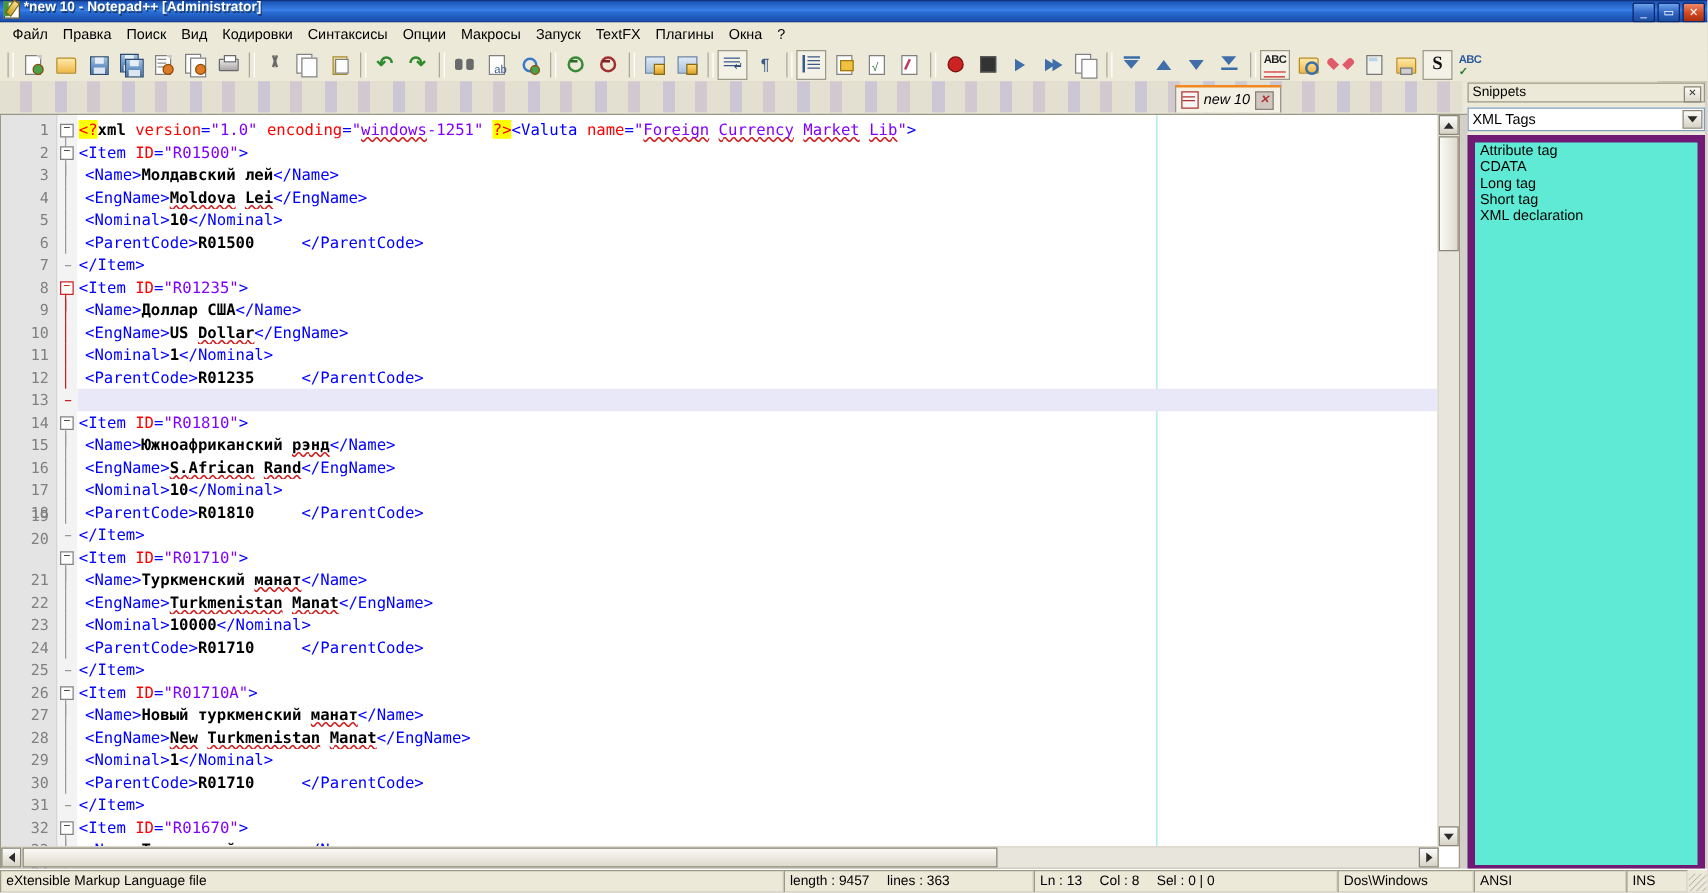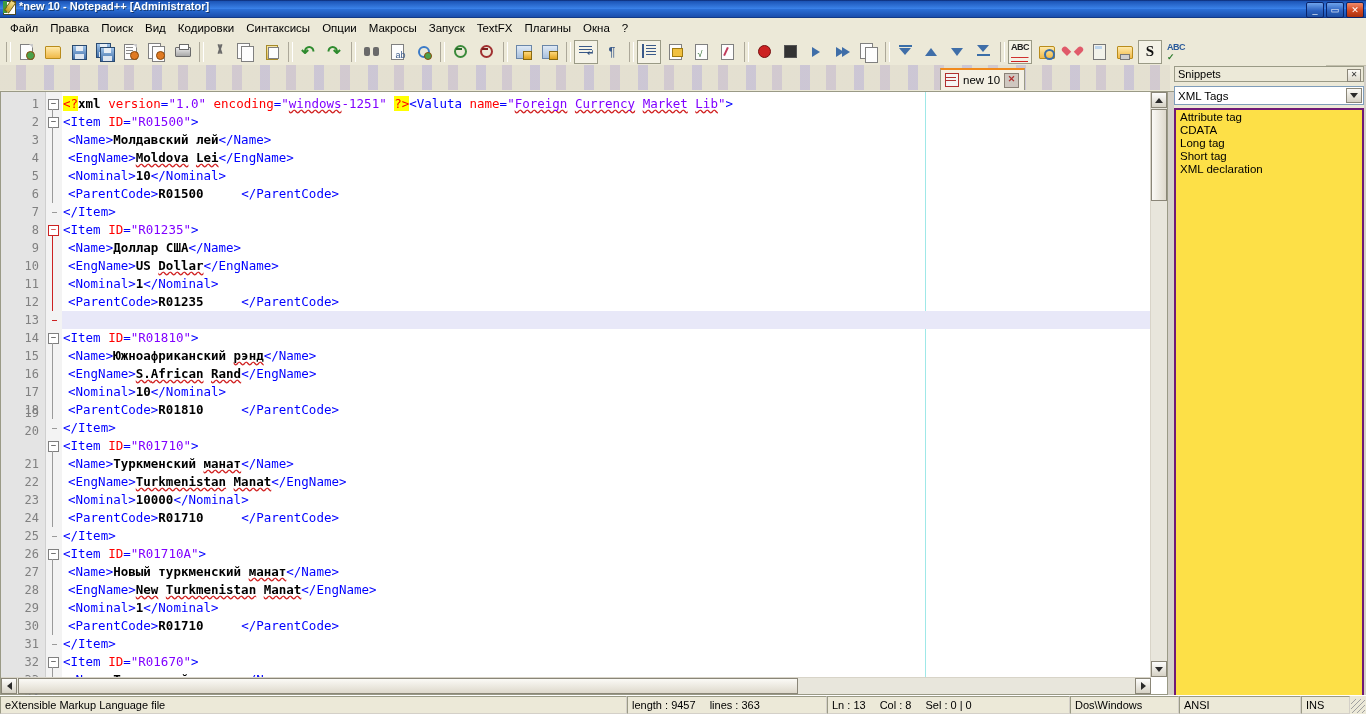--- a/index.html
+++ b/index.html
@@ -141,20 +141,21 @@
          background:linear-gradient(to bottom,#dfe9f5,#a9c1dd); border:1px solid #6a86a8; }
   .lockbox .lk { position:absolute; right:-1px; bottom:-2px; width:7px; height:7px;
          background:linear-gradient(to bottom,#ffd87a,#e0a31c); border:1px solid #8a6a10; }
   .para { font-size:13px; color:#3a5a8a; line-height:13px; }
 
   
   .tabrow {
     position: absolute; left: 0; top: 65px; width: 1326px; height: 26px;
     background: #ece9d8;
     border-bottom: 1px solid #9a9a86;
+    font-style: italic;
   }
   .tabstrip-bg {
     position:absolute; left:0; top:0; width:1170px; height:25px;
     background: repeating-linear-gradient(to right,
         #e3dfd0 0px, #e3dfd0 16px,
         #cfc6cf 16px, #cfc6cf 26px,
         #e3dfd0 26px, #e3dfd0 44px,
         #c9c3d4 44px, #c9c3d4 54px);
     opacity: .9;
   }
@@ -295,22 +296,22 @@
     background: #fff; border: 1px solid #7f9db9; box-sizing: border-box;
     display: flex; align-items: center; padding-left: 3px; font-size: 11.5px;
   }
   .combo-arrow {
     position: absolute; right: 1px; top: 1px; width: 16px; height: 15px;
     background: linear-gradient(to bottom,#fbfaf6,#d6d2c5);
     border: 1px solid #8a8678; box-sizing: border-box;
     display: flex; align-items: center; justify-content: center;
   }
   .listbox {
-    margin-top: 3px; height: 590px; background: #fde047;
-    border: 2px solid #701a75; box-sizing: border-box; padding: 1px 2px;
+    margin-top: 3px; height: 590px; background: #5eead4;
+    border: 6px solid #701a75; box-sizing: border-box; padding: 1px 2px;
     overflow: hidden;
   }
   .listitem { font-size: 11.5px; line-height: 13px; color: #000; padding-left: 2px; }
 
   
   .statusbar {
     position: absolute; left: 0; bottom: 0; width: 1366px; height: 18px;
     background: #ece9d8; border-top: 1px solid #fff;
     display: flex; align-items: stretch;
   }

